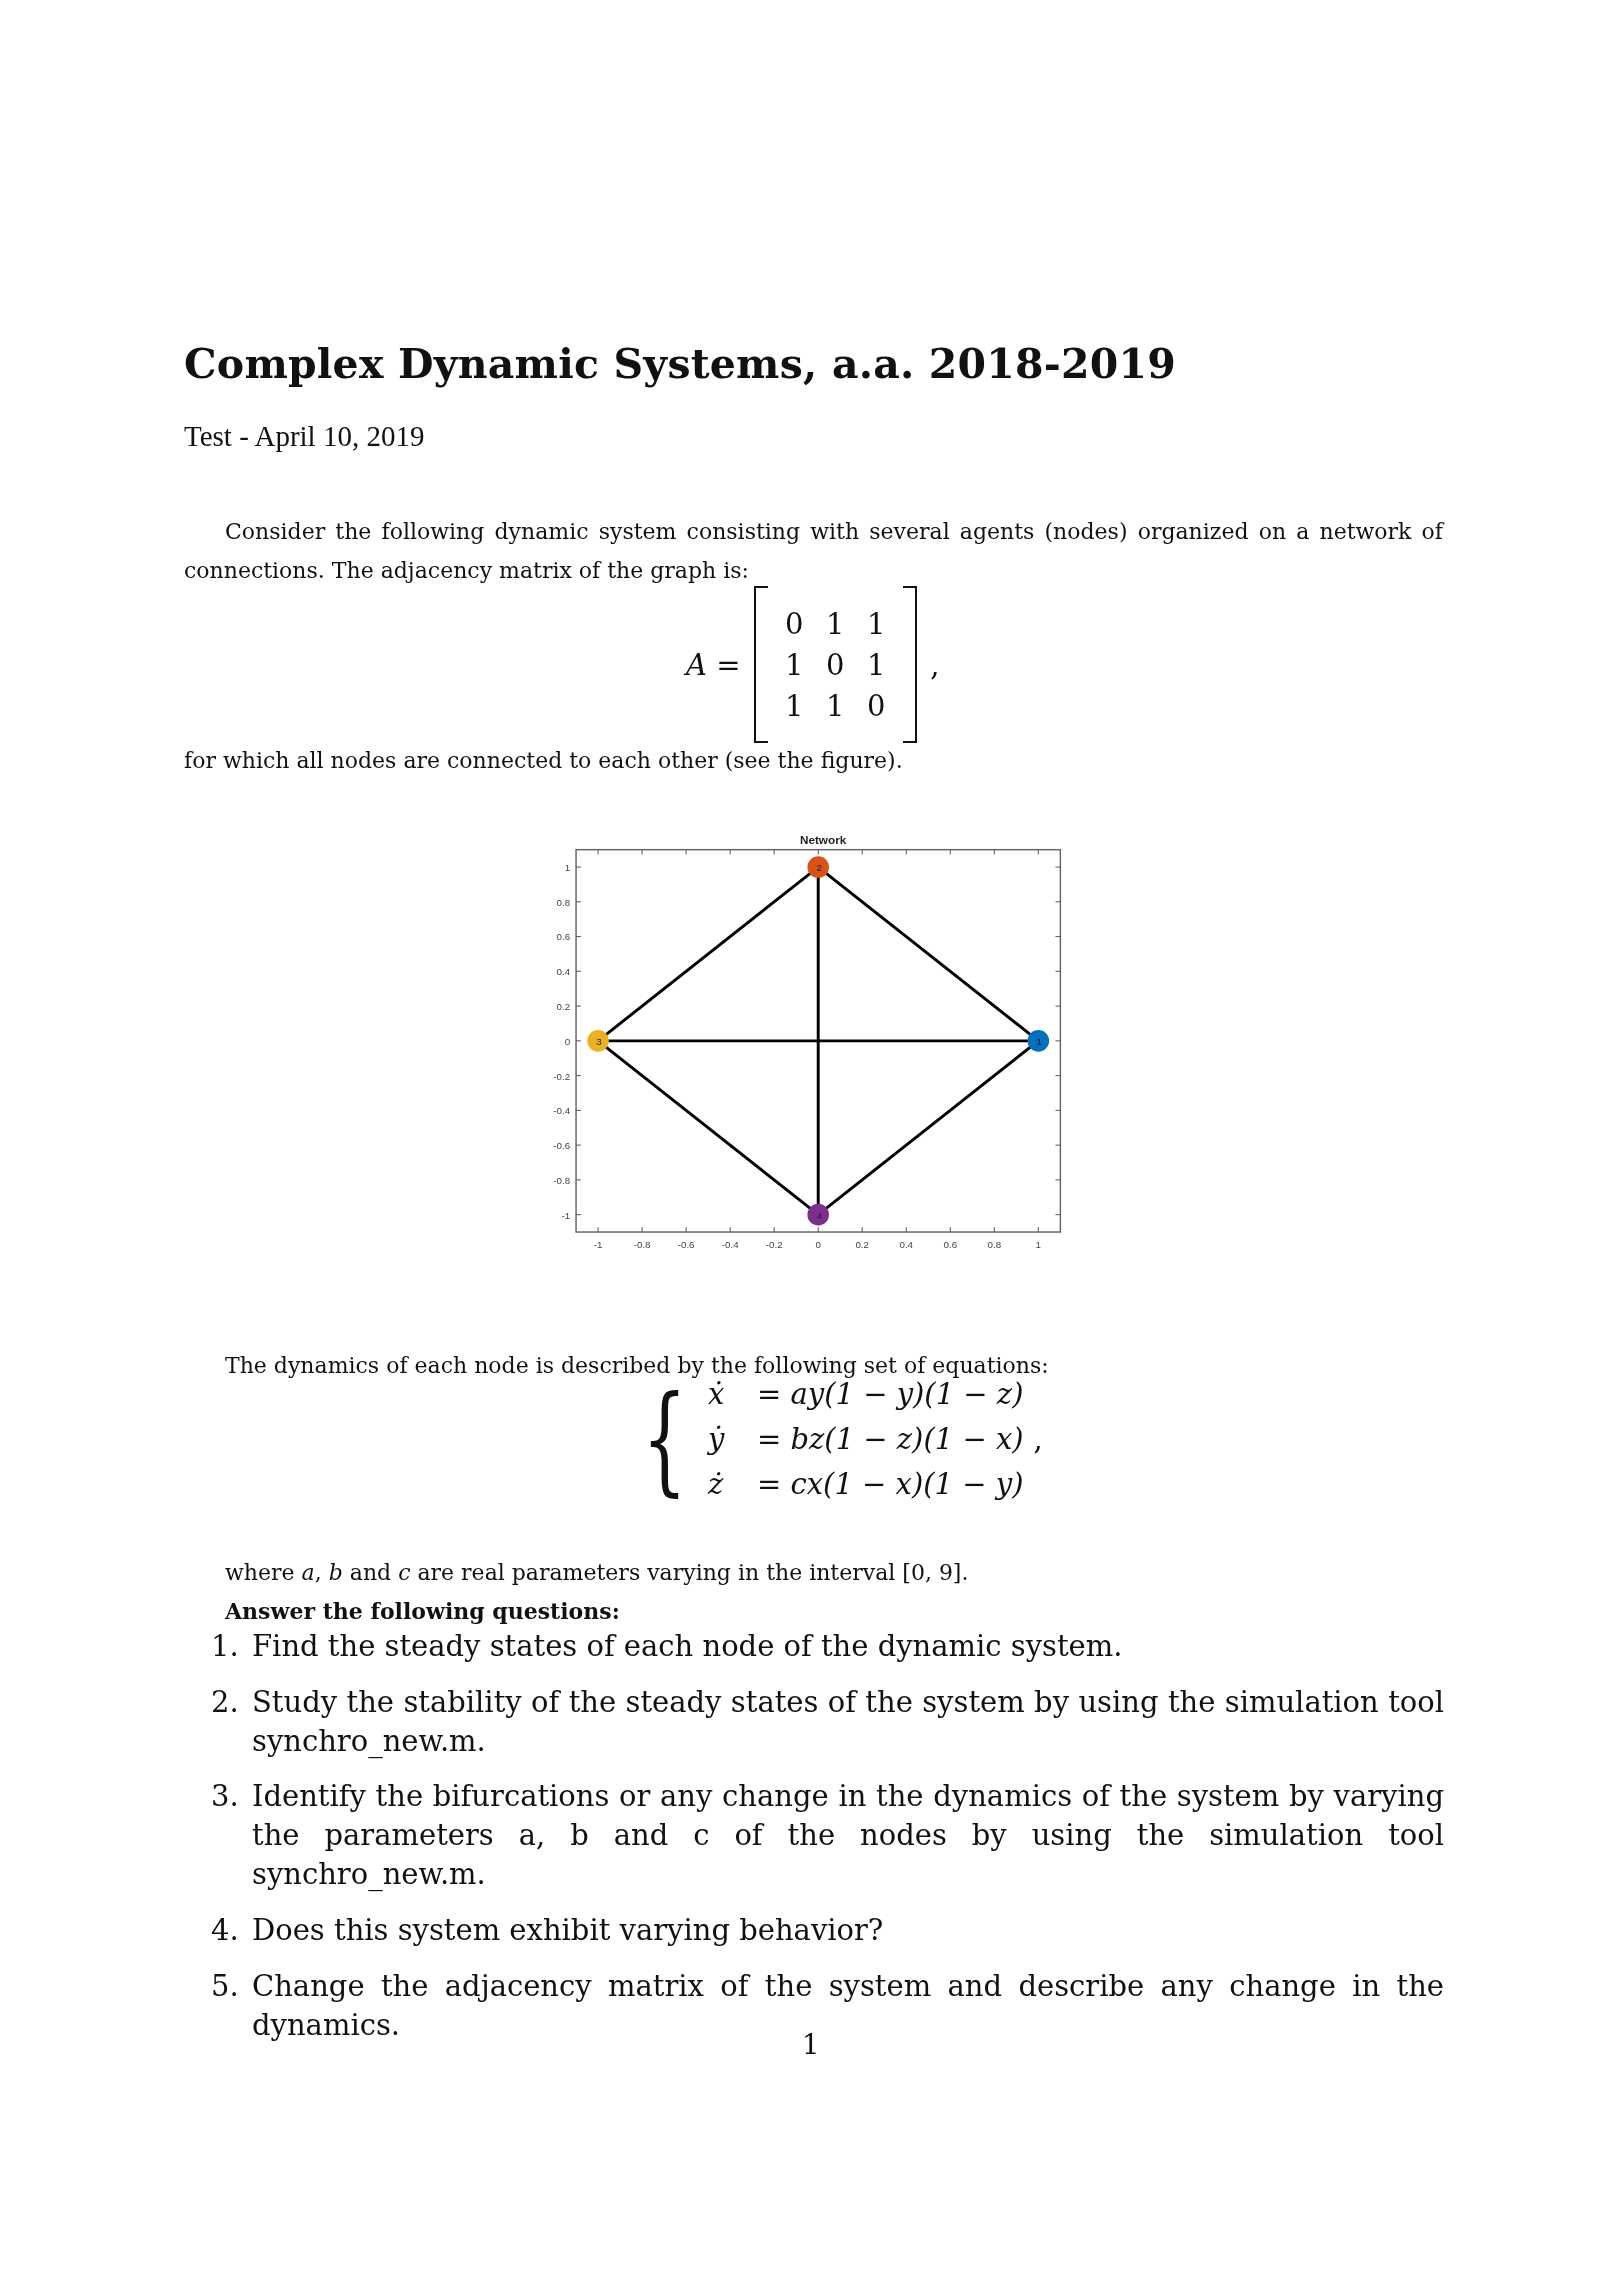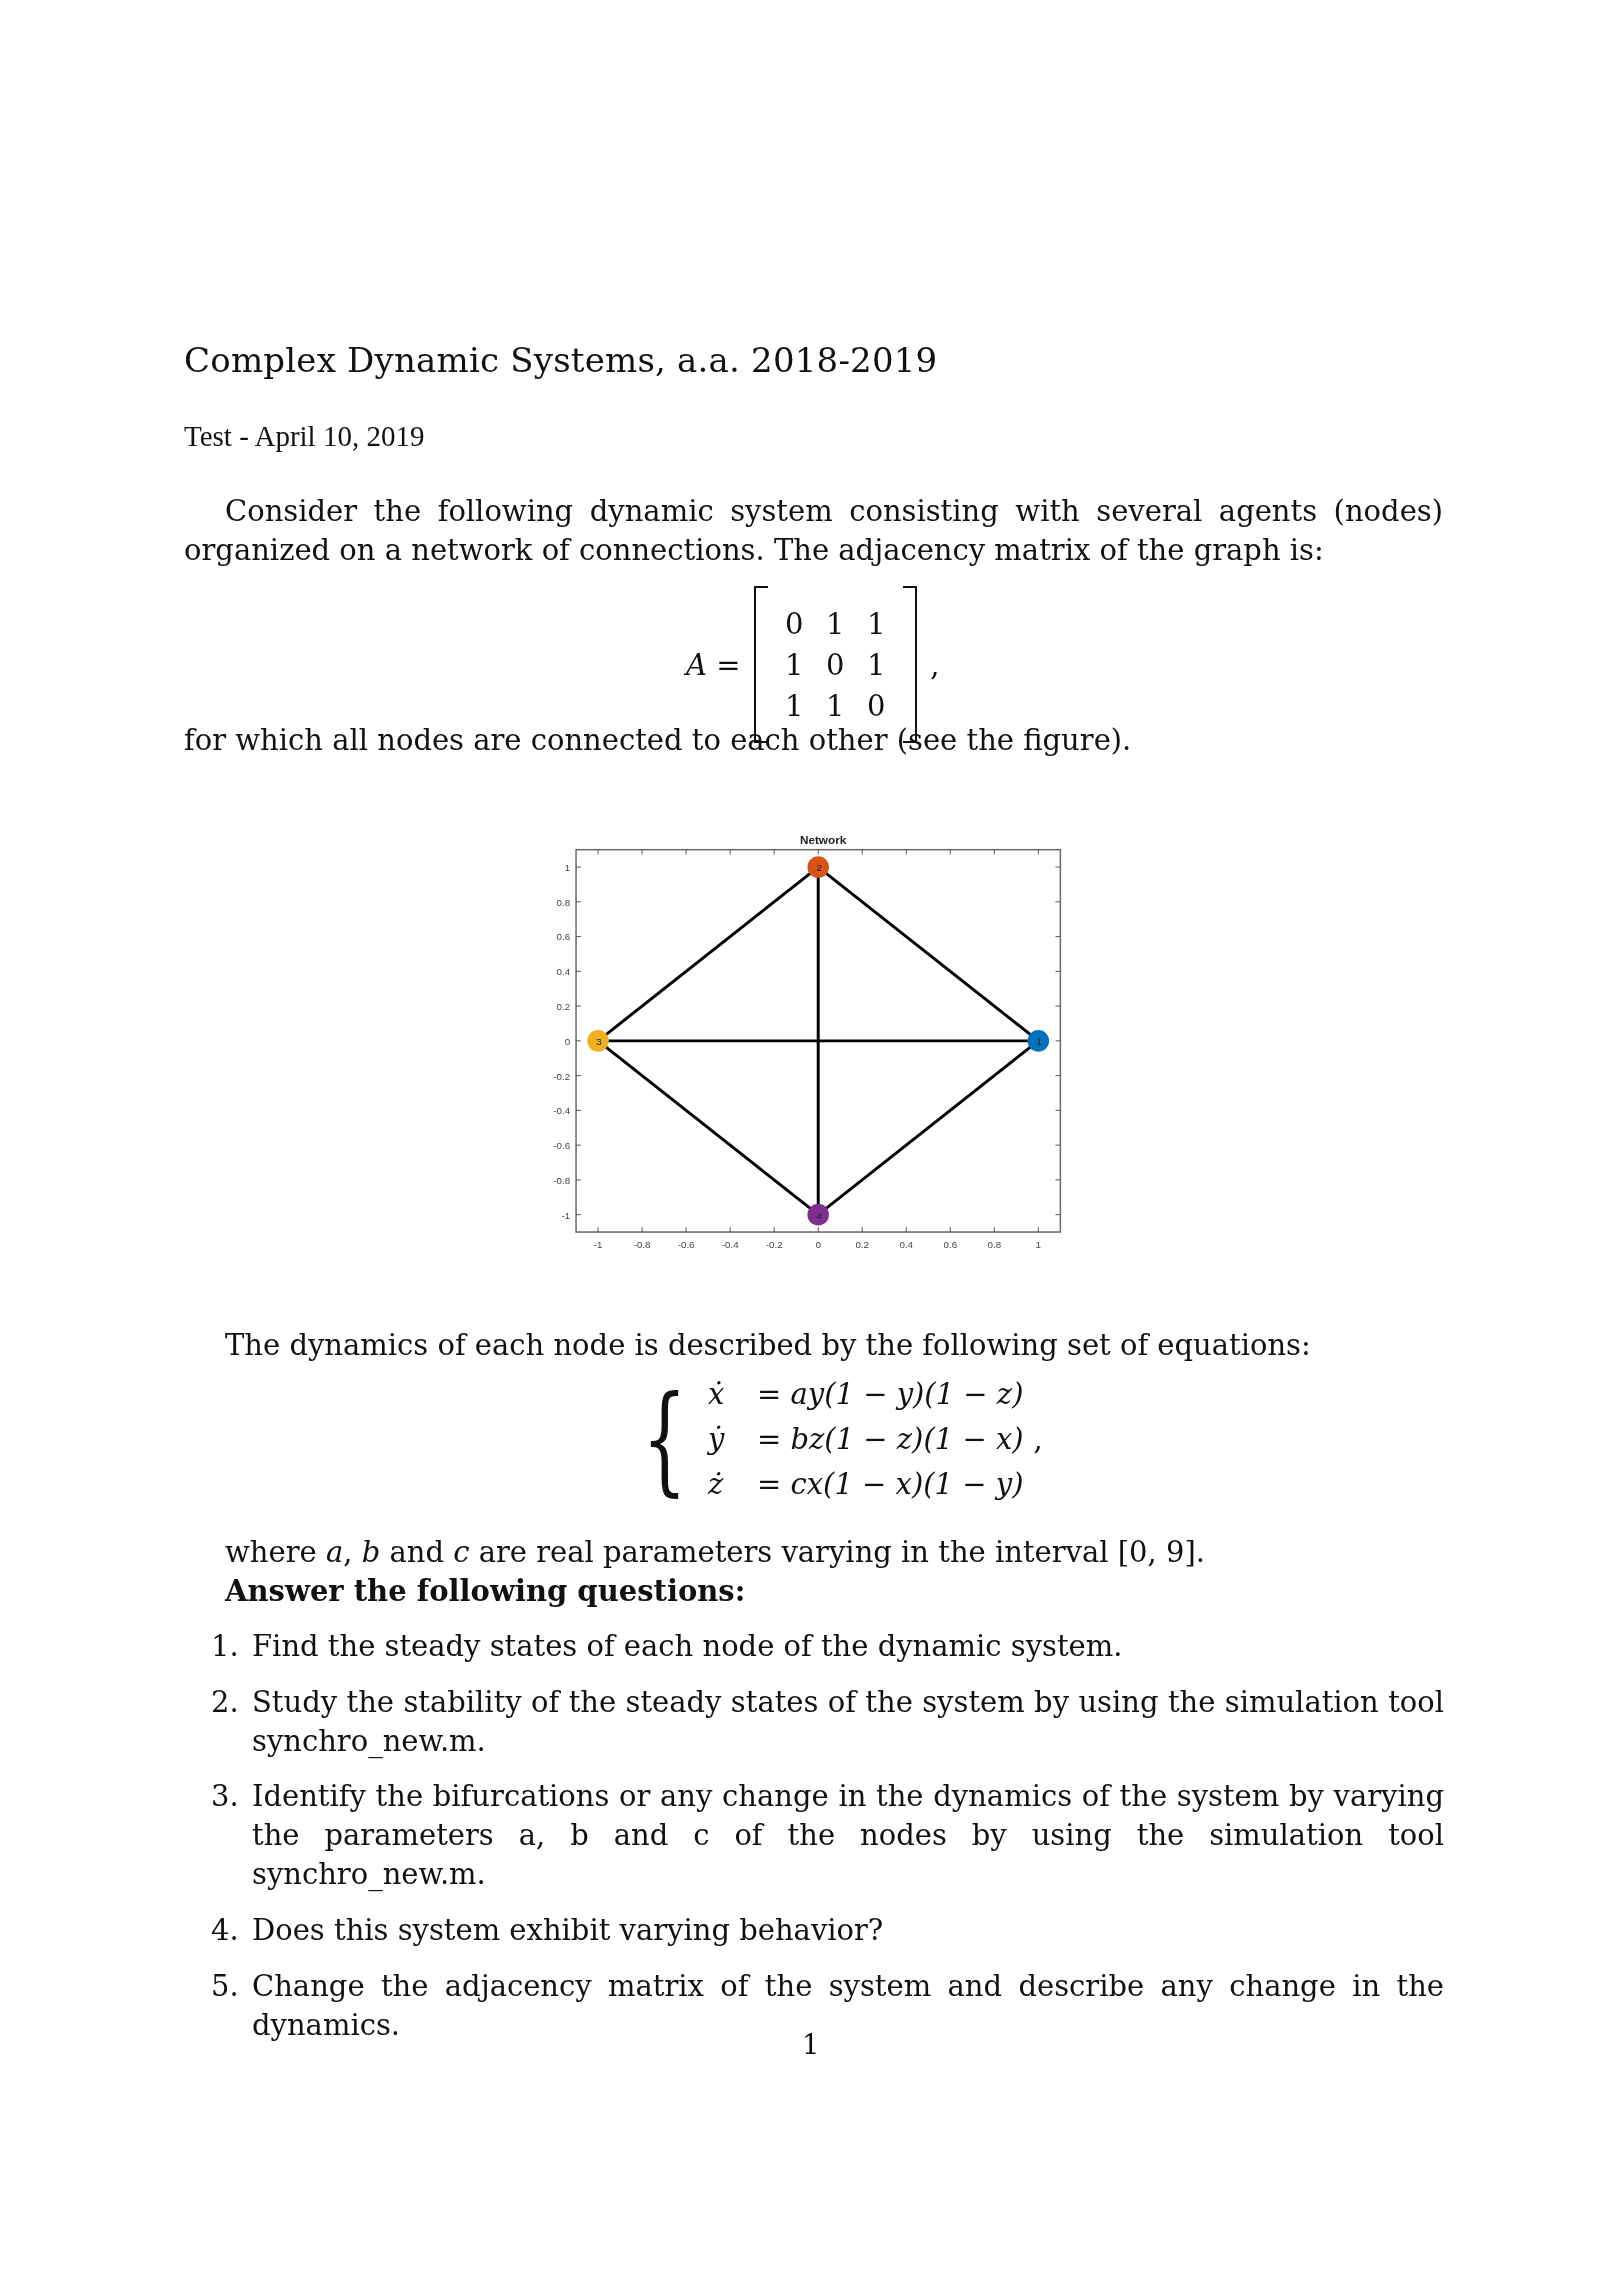--- a/index.html
+++ b/index.html
@@ -1,21 +1,21 @@
 <!DOCTYPE html>
 <html><head>
 <meta charset="utf-8">
 <style>
   html, body { margin: 0; padding: 0; background: #ffffff; }
   body { width: 1621px; height: 2293px; position: relative; overflow: hidden;
          font-family: "DejaVu Serif", "Liberation Serif", serif; color: #111; }
   .abs { position: absolute; }
-  .title { left: 184px; top: 340px; font-size: 34px; font-weight: normal; letter-spacing: 0.2px; }
+  .title { left: 184px; top: 340px; font-size: 41px; font-weight: bold; letter-spacing: 0.2px; }
   .subtitle { left: 184px; top: 420px; font-size: 29px; font-family: Liberation Serif, serif; }
-  .para { left: 184px; width: 1259px; font-size: 29px; line-height: 39px; text-align: justify; }
+  .para { left: 184px; width: 1259px; font-size: 22px; line-height: 39px; text-align: justify; margin-top: 20px; }
   .indent { text-indent: 41px; }
   .matrix-wrap { left: 686px; top: 586px; height: 157px; display: flex; align-items: center; font-size: 29px; }
   .mlabel { font-style: italic; margin-right: 13.7px; }
   .bracket { width: 11.8px; height: 153px; border: 2.9px solid #111; }
   .bl { border-right: none; }
   .br { border-left: none; }
   .mgrid { display: grid; grid-template-columns: repeat(3, 41px); grid-auto-rows: 41px;
            text-align: center; align-items: center; padding: 0 5.9px; }
   .comma { margin-left: 13.7px; }
   .figure { left: 529px; top: 828px; width: 549px; height: 461px; }

